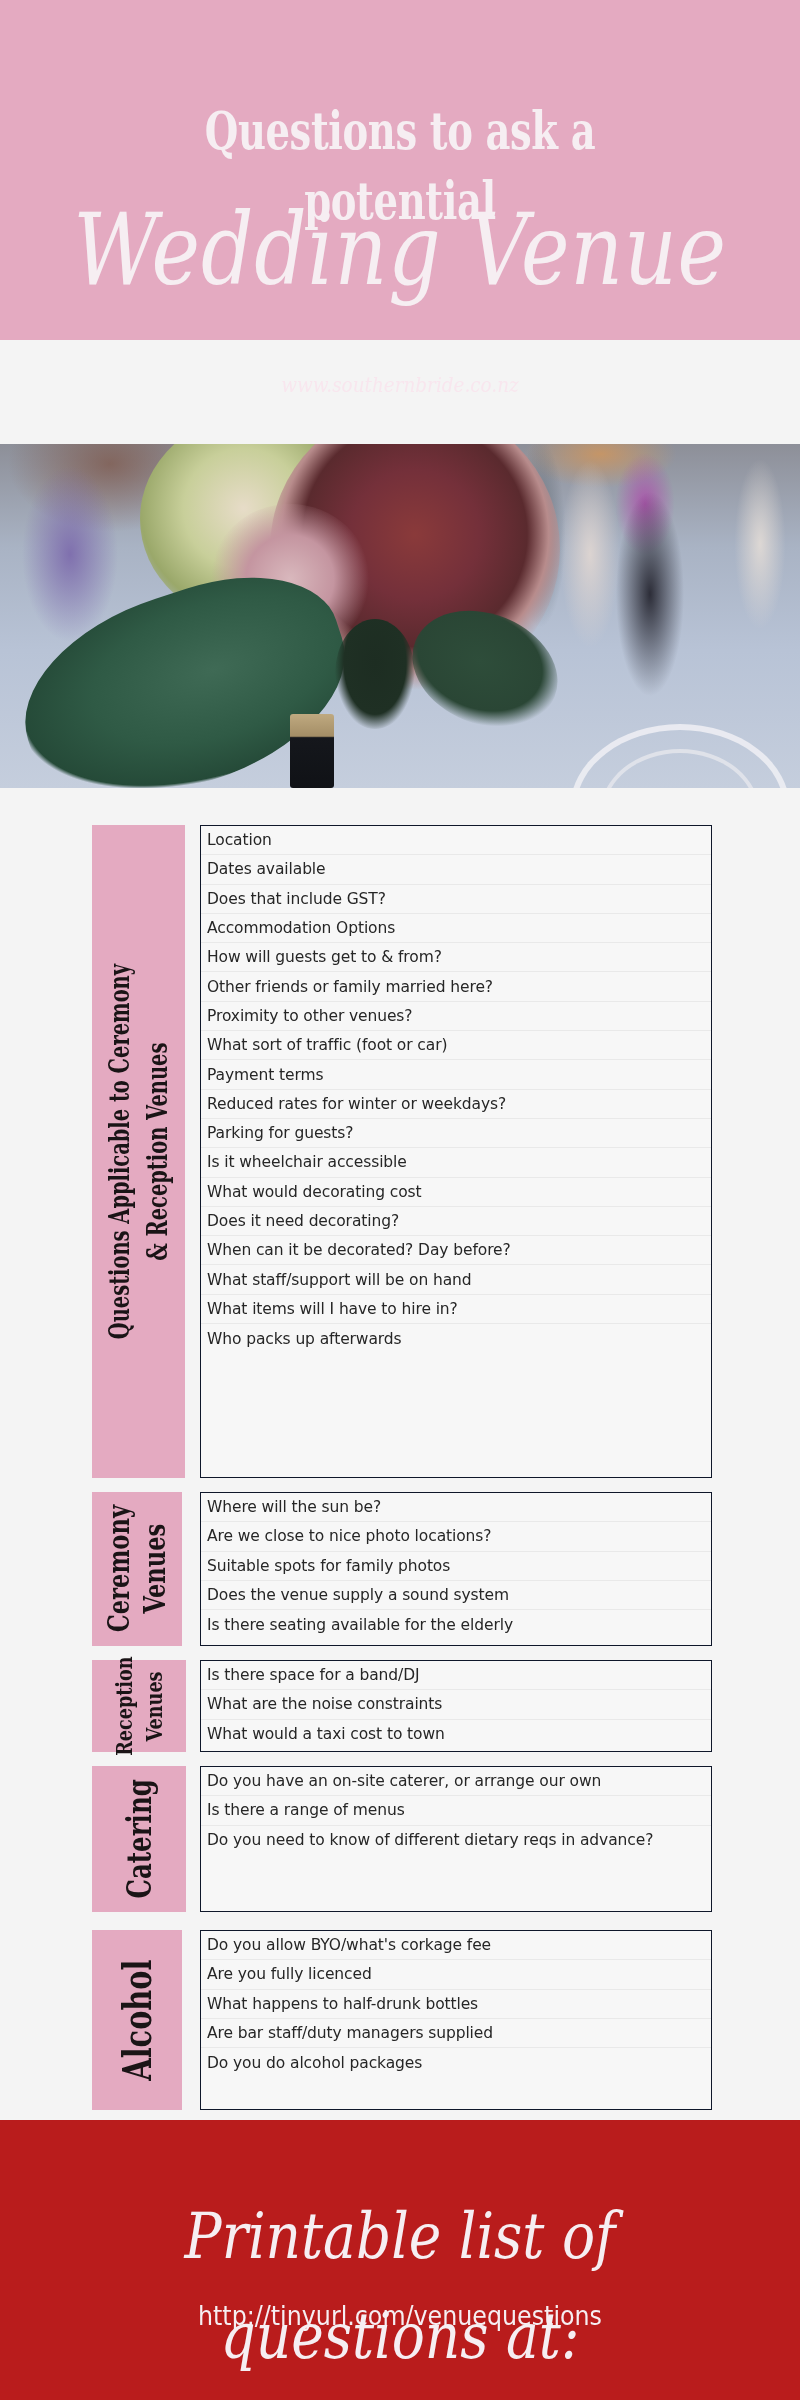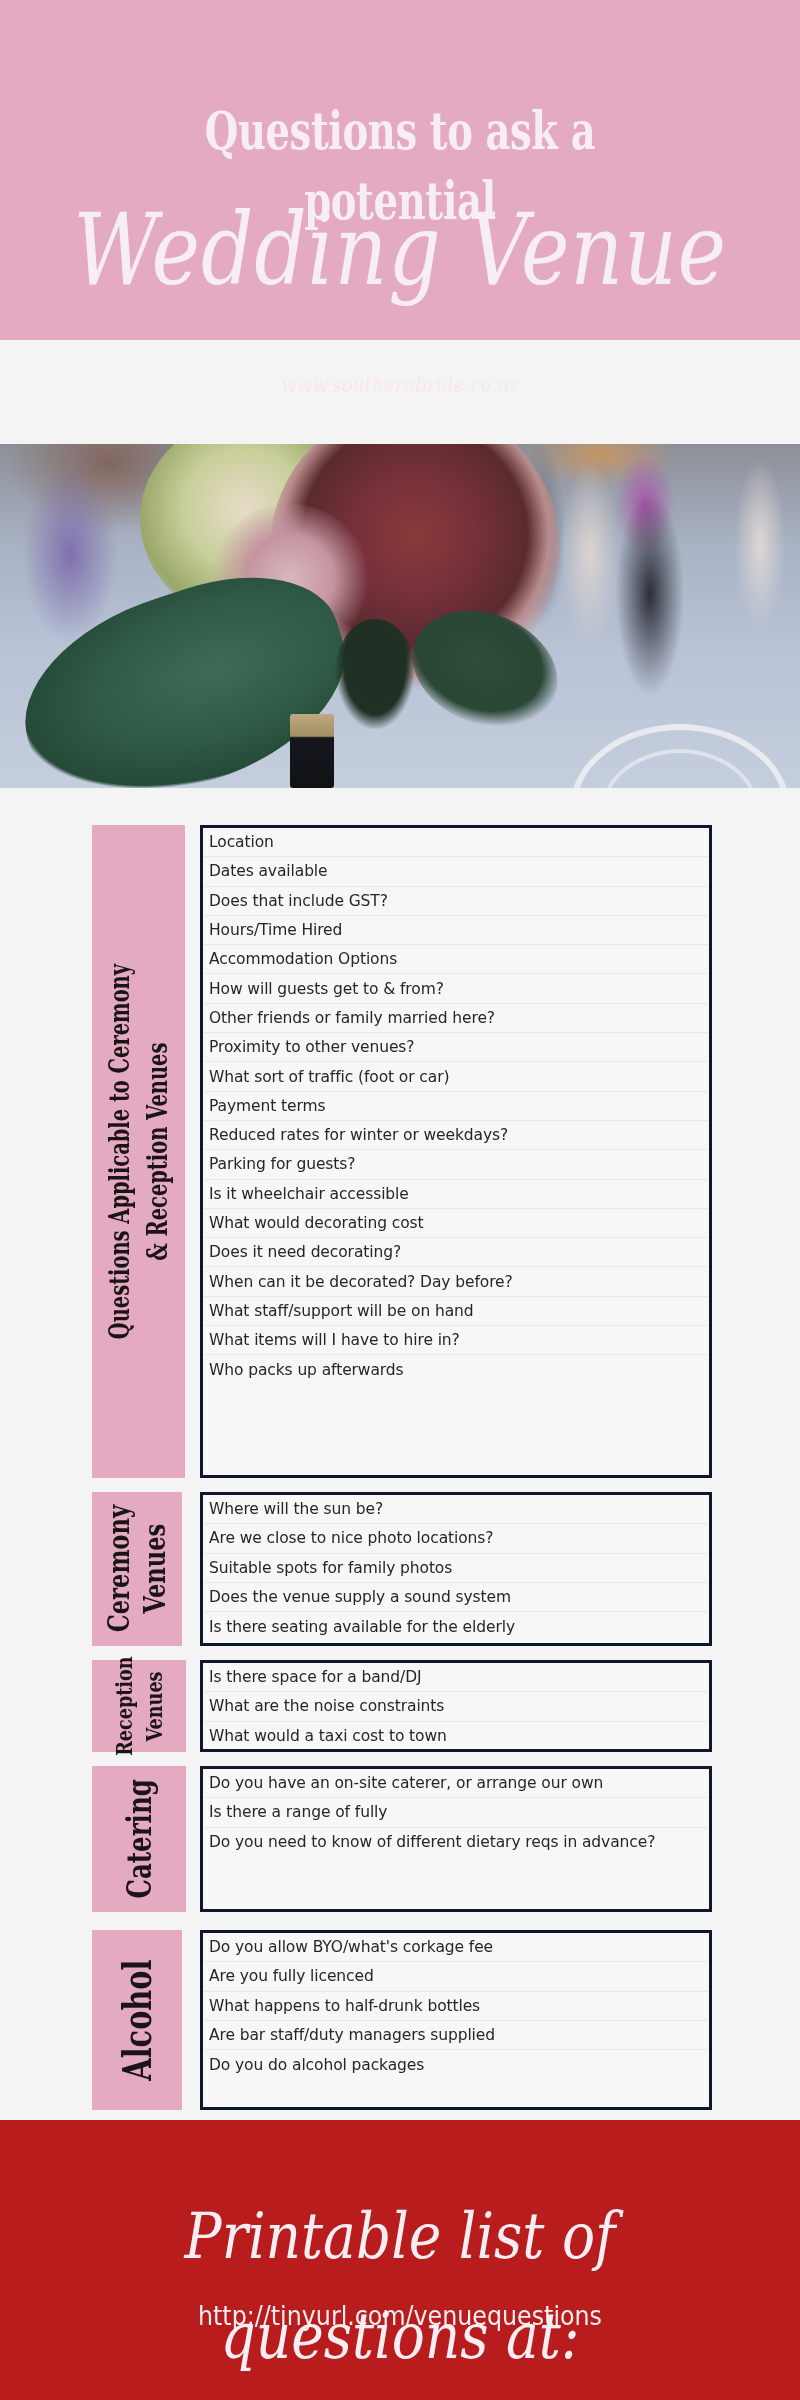--- a/index.html
+++ b/index.html
@@ -91,21 +91,21 @@
       background: #e4aac1;
       display: flex; align-items: center; justify-content: center;
     }
     .block-label .vtext {
       writing-mode: vertical-rl; transform: rotate(180deg);
       font-family: "DejaVu Serif", serif; font-weight: bold;
       color: #1a1416; text-align: center; white-space: pre-line;
     }
     .block-table {
       position: absolute; left: 108px; right: 0; top: 0; bottom: 0;
-      background: #f7f7f7; border: 3px solid #0f172a;
+      background: #f7f7f7; border: 1px solid #0f172a;
     }
     .row {
       height: 29.3px; border-bottom: 1px solid #e9e9e9;
       padding-left: 6px; display: flex; align-items: center;
       font-family: "DejaVu Sans", sans-serif; font-size: 15.5px; color: #262626;
       letter-spacing: -0.1px; white-space: nowrap;
     }
     .row:last-child { border-bottom: none; }
 
     .b1 { top: 825px; height: 653px; }
@@ -169,21 +169,20 @@
 
 <section class="block b1">
   <div class="block-label">
     <div class="vtext">Questions Applicable to Ceremony
 &amp; Reception Venues</div>
   </div>
   <div class="block-table">
     <div class="row">Location</div>
     <div class="row">Dates available</div>
     <div class="row">Does that include GST?</div>
-    <div class="row">Hours/Time Hired</div>
     <div class="row">Accommodation Options</div>
     <div class="row">How will guests get to &amp; from?</div>
     <div class="row">Other friends or family married here?</div>
     <div class="row">Proximity to other venues?</div>
     <div class="row">What sort of traffic (foot or car)</div>
     <div class="row">Payment terms</div>
     <div class="row">Reduced rates for winter or weekdays?</div>
     <div class="row">Parking for guests?</div>
     <div class="row">Is it wheelchair accessible</div>
     <div class="row">What would decorating cost</div>
@@ -220,21 +219,21 @@
     <div class="row">What would a taxi cost to town</div>
   </div>
 </section>
 
 <section class="block b4">
   <div class="block-label">
     <div class="vtext">Catering</div>
   </div>
   <div class="block-table">
     <div class="row">Do you have an on-site caterer, or arrange our own</div>
-    <div class="row">Is there a range of fully</div>
+    <div class="row">Is there a range of menus</div>
     <div class="row">Do you need to know of different dietary reqs in advance?</div>
   </div>
 </section>
 
 <section class="block b5">
   <div class="block-label">
     <div class="vtext">Alcohol</div>
   </div>
   <div class="block-table">
     <div class="row">Do you allow BYO/what's corkage fee</div>

